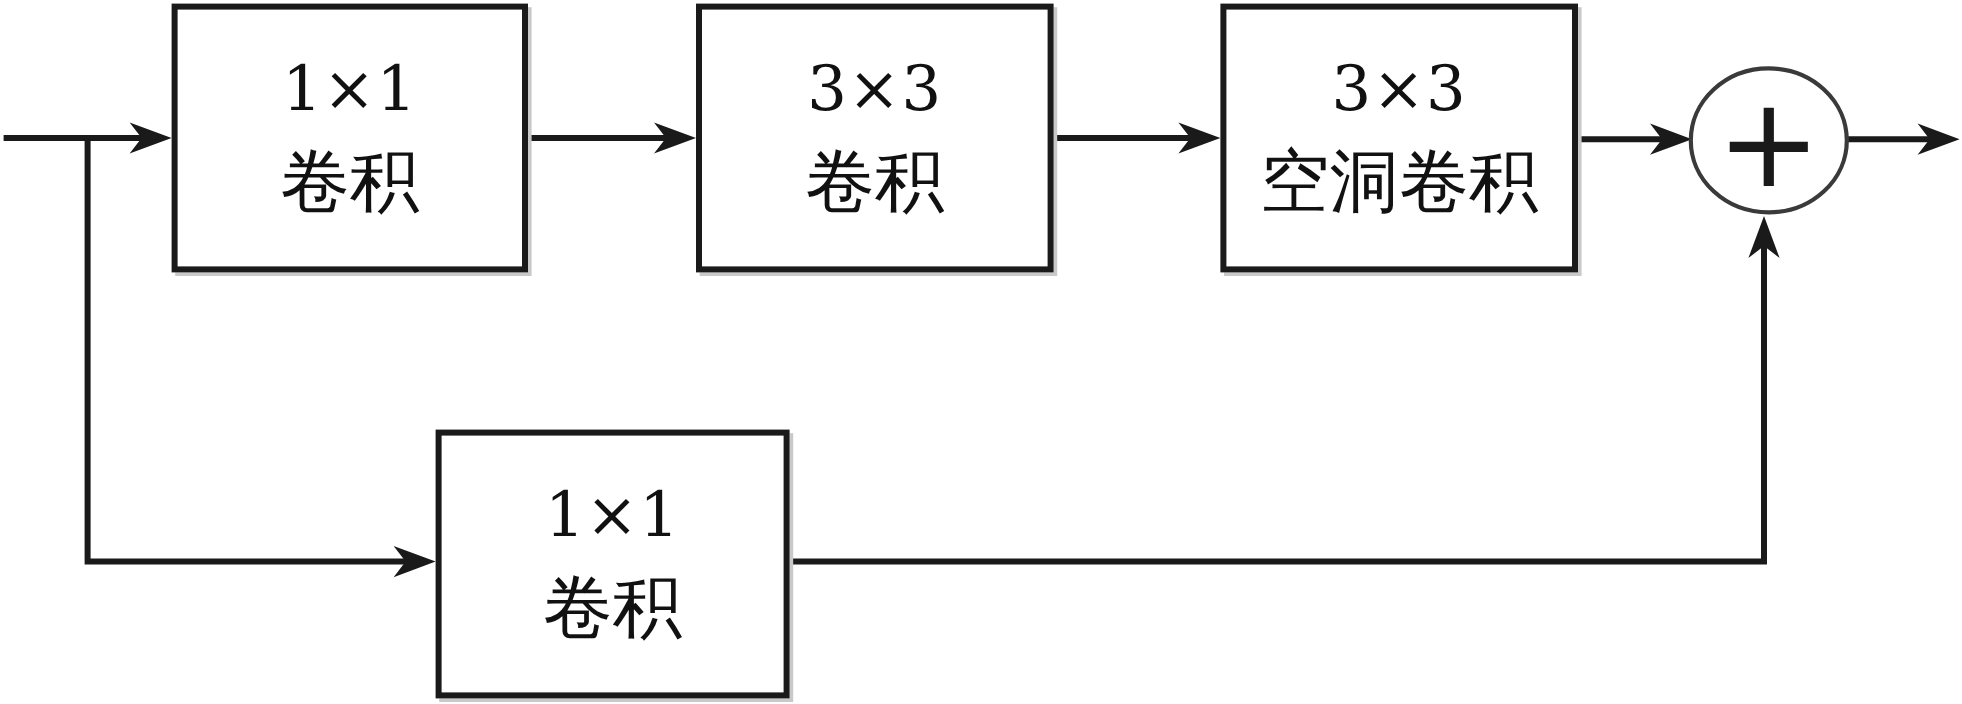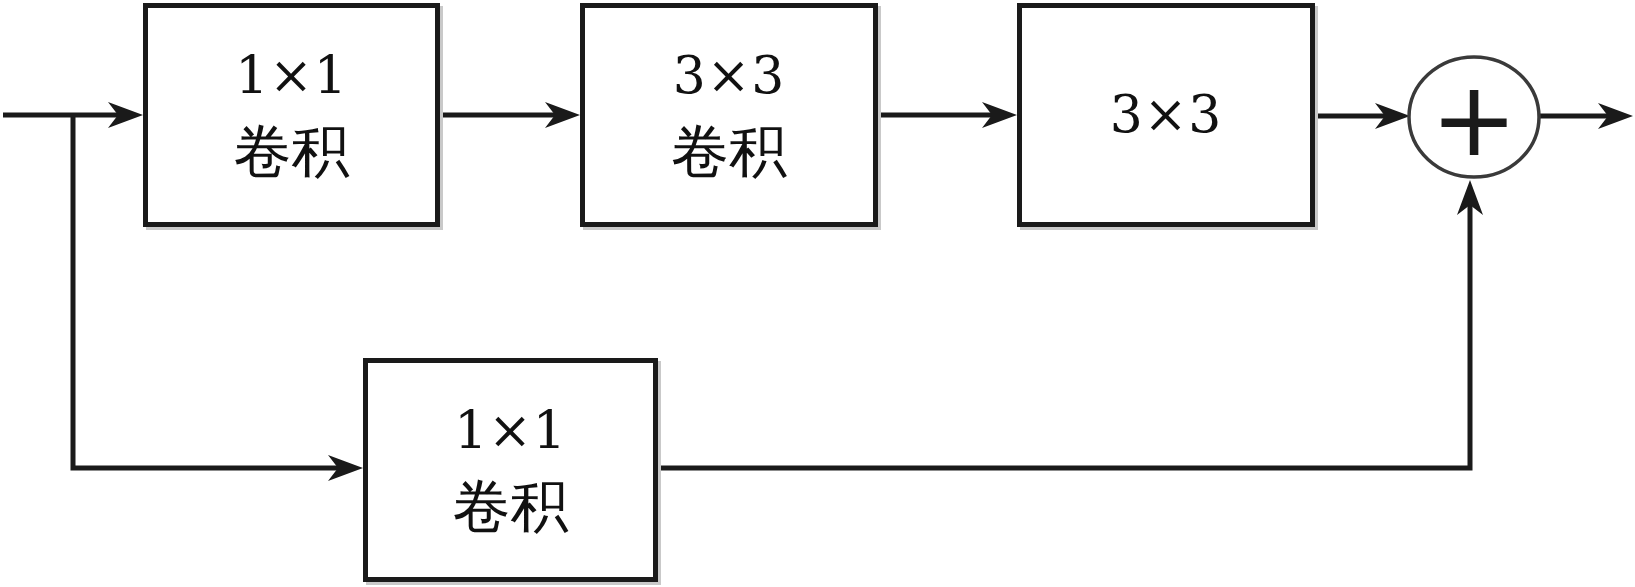--- a/index.html
+++ b/index.html
@@ -104,20 +104,21 @@
     <span class="label">卷积</span>
   </div>
 
   <div class="block block-2">
     <span class="dims">3×3</span>
     <span class="label">卷积</span>
   </div>
 
   <div class="block block-3">
     <span class="dims">3×3</span>
+    <span class="label">空洞卷积</span>
   </div>
 
   <div class="block block-4">
     <span class="dims">1×1</span>
     <span class="label">卷积</span>
   </div>
 
 </div>
 
 </body></html>

